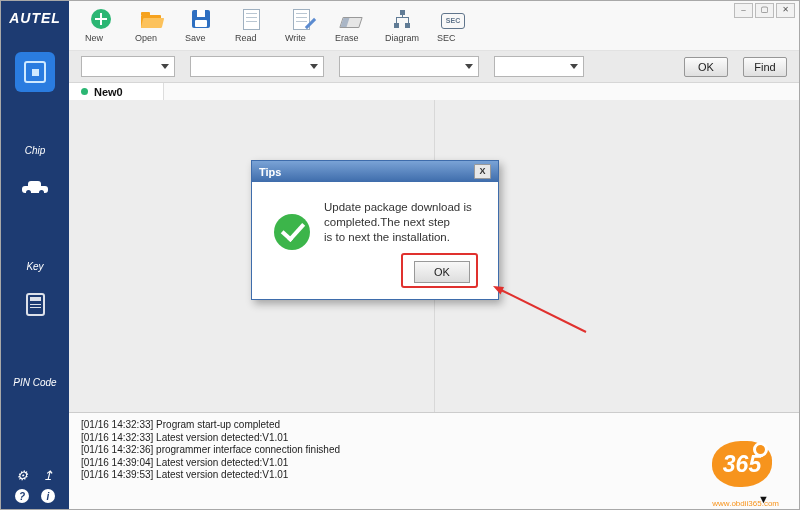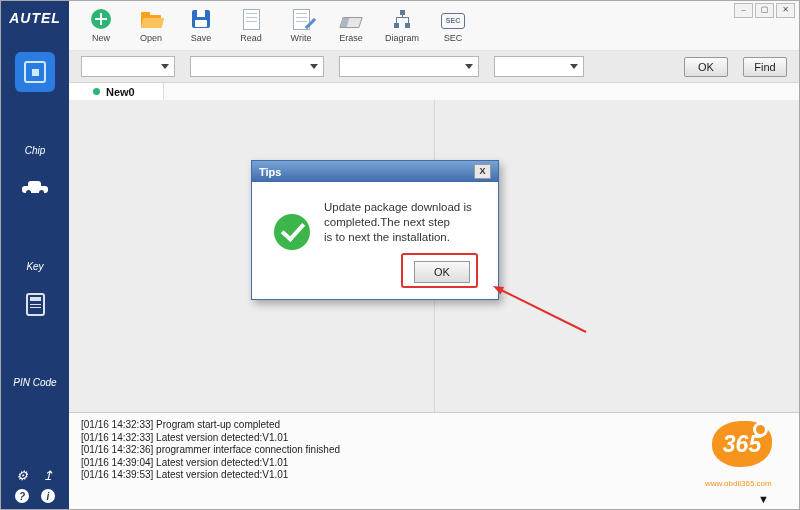--- a/index.html
+++ b/index.html
@@ -34,21 +34,21 @@
   .pin-icon::after{content:"";position:absolute;top:9px;left:2px;right:2px;height:6px;
      background:repeating-linear-gradient(rgba(255,255,255,.85) 0 1px,transparent 1px 3px);}
 
   .side-bottom{position:absolute;bottom:6px;left:0;width:68px;display:grid;grid-template-columns:1fr 1fr;row-gap:6px;justify-items:center;padding:0 8px;box-sizing:border-box;}
   .sb-ico{color:#fff;font-size:13px;line-height:15px;}
   .sb-circle{width:14px;height:14px;border-radius:50%;background:#fff;color:#1d3b72;font-size:10px;font-weight:bold;display:flex;align-items:center;justify-content:center;}
 
   
   .toolbar{position:absolute;left:68px;top:0;right:0;height:50px;background:#f8f8f8;border-bottom:1px solid #e2e2e2;
            display:flex;align-items:flex-start;padding:8px 0 0 16px;gap:18px;box-sizing:border-box;}
-  .tool-btn{display:flex;flex-direction:column;align-items:center;gap:4px;min-width:32px;cursor:default;}
+  .tool-btn{display:flex;flex-direction:column;gap:4px;min-width:32px;cursor:default;}
   .t-ico{height:20px;display:flex;align-items:center;justify-content:center;}
   .t-label{font-size:9px;color:#444;}
 
   .new-icon{width:20px;height:20px;border-radius:50%;background:#2bb673;position:relative;}
   .new-icon::before{content:"";position:absolute;left:4px;top:9px;width:12px;height:2px;background:#fff;}
   .new-icon::after{content:"";position:absolute;left:9px;top:4px;width:2px;height:12px;background:#fff;}
 
   .open-icon{width:20px;height:13px;background:#f6a21e;border-radius:1px;position:relative;margin-top:5px;}
   .open-icon::before{content:"";position:absolute;top:-3px;left:0;width:9px;height:3px;background:#f6a21e;border-radius:1px 1px 0 0;}
   .open-icon::after{content:"";position:absolute;left:1px;top:3px;right:-2px;bottom:0;background:#fcc25c;transform:skewX(-14deg);border-radius:1px;}
@@ -81,21 +81,21 @@
   .filterbar{position:absolute;left:68px;top:50px;right:0;height:32px;background:#eaeaea;border-bottom:1px solid #d6d6d6;
              display:flex;align-items:center;padding:0 12px;gap:15px;box-sizing:border-box;}
   .combo{height:19px;background:#fff;border:1px solid #b5b5b5;position:relative;}
   .combo-arrow{position:absolute;right:5px;top:7px;width:0;height:0;border-left:4px solid transparent;border-right:4px solid transparent;border-top:5px solid #444;}
   .fspacer{flex:1;}
   .btn{width:44px;height:20px;background:linear-gradient(#fcfcfc,#dfdfdf);border:1px solid #979797;border-radius:2px;
        font-size:11px;color:#222;font-family:"Liberation Sans",sans-serif;padding:0;}
 
   
   .tabbar{position:absolute;left:68px;top:82px;right:0;height:17px;background:#fafafa;border-bottom:1px solid #e0e0e0;display:flex;}
-  .tab{display:flex;align-items:center;gap:6px;background:#fff;border-right:1px solid #ddd;padding:0 24px;font-size:11px;font-weight:bold;color:#111;width:95px;box-sizing:border-box;}
+  .tab{display:flex;align-items:center;gap:6px;background:#fff;border-right:1px solid #ddd;padding:0 12px;font-size:11px;font-weight:bold;color:#111;width:95px;box-sizing:border-box;}
   .tab-dot{width:7px;height:7px;border-radius:50%;background:#2bb673;}
 
   
   .main{position:absolute;left:68px;top:99px;right:0;height:312px;background:#ededed;}
   .divider-v{position:absolute;left:50%;top:0;bottom:0;width:1px;background:#d8d8d8;}
   .annot-svg{position:absolute;left:0;top:0;pointer-events:none;}
 
   
   .dialog{position:absolute;left:182px;top:60px;width:246px;background:#fff;border:1px solid #3e6cab;box-shadow:3px 4px 8px rgba(0,0,0,.3);}
   .dialog-title{height:21px;background:linear-gradient(#7aa3d6,#3e6cab);color:#fff;font-size:11px;font-weight:bold;display:flex;align-items:center;padding:0 7px;}
@@ -104,21 +104,21 @@
   .check-icon{position:absolute;left:22px;top:32px;width:36px;height:36px;border-radius:50%;background:#3cb54a;}
   .check-icon::after{content:"";position:absolute;left:8px;top:9px;width:18px;height:9px;border-left:4px solid #fff;border-bottom:4px solid #fff;transform:rotate(-48deg);}
   .dialog-msg{position:absolute;left:72px;top:18px;font-size:11.5px;color:#333;line-height:15px;}
   .dialog-ok{position:absolute;right:28px;bottom:16px;width:56px;height:22px;background:linear-gradient(#f8f8f8,#dddddd);border:1px solid #999;font-size:11px;font-family:"Liberation Sans",sans-serif;color:#222;}
   .red-box{position:absolute;right:20px;bottom:11px;width:73px;height:31px;border:2px solid #e0312e;border-radius:3px;pointer-events:none;}
 
   
   .log{position:absolute;left:68px;top:411px;right:0;bottom:0;background:#fbfbfb;border-top:1px solid #ccc;
        padding:6px 0 0 12px;font-size:10px;color:#222;box-sizing:border-box;}
   .log-line{line-height:12.5px;white-space:nowrap;}
-  .wm{position:absolute;right:20px;top:8px;width:74px;text-align:left;}
+  .wm{position:absolute;right:20px;top:28px;width:74px;text-align:right;}
   .wm-badge{width:60px;height:46px;margin:0 auto;background:#f7941d;border-radius:48% 42% 50% 46%;display:flex;align-items:center;justify-content:center;
             color:#fff;font-weight:bold;font-style:italic;font-size:23px;position:relative;}
   .wm-badge::after{content:"";position:absolute;top:1px;right:4px;width:9px;height:9px;border:3px solid #fff;border-radius:50%;}
   .wm-url{color:#f7941d;font-size:8px;margin-top:12px;}
   .scroll-down{position:absolute;right:30px;bottom:4px;font-size:11px;color:#111;}
 </style>
 </head>
 <body>
 
 <div class="window">

